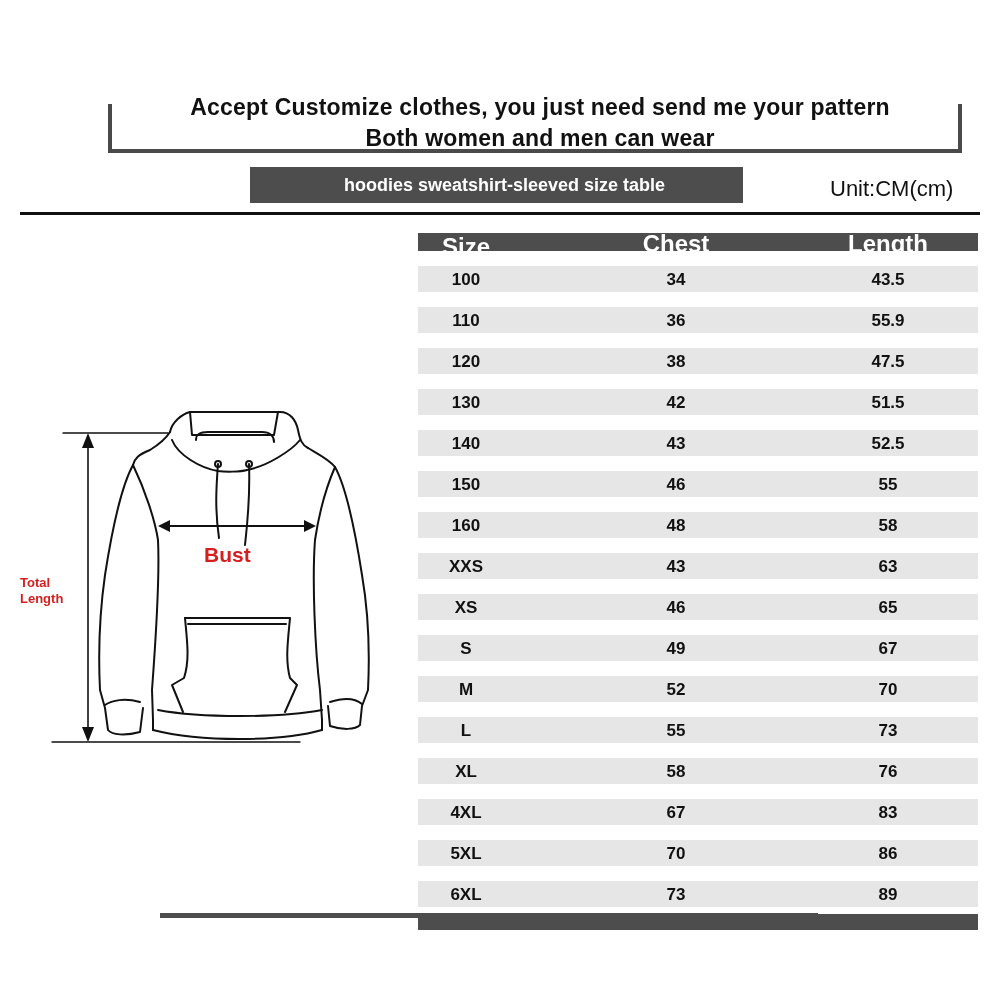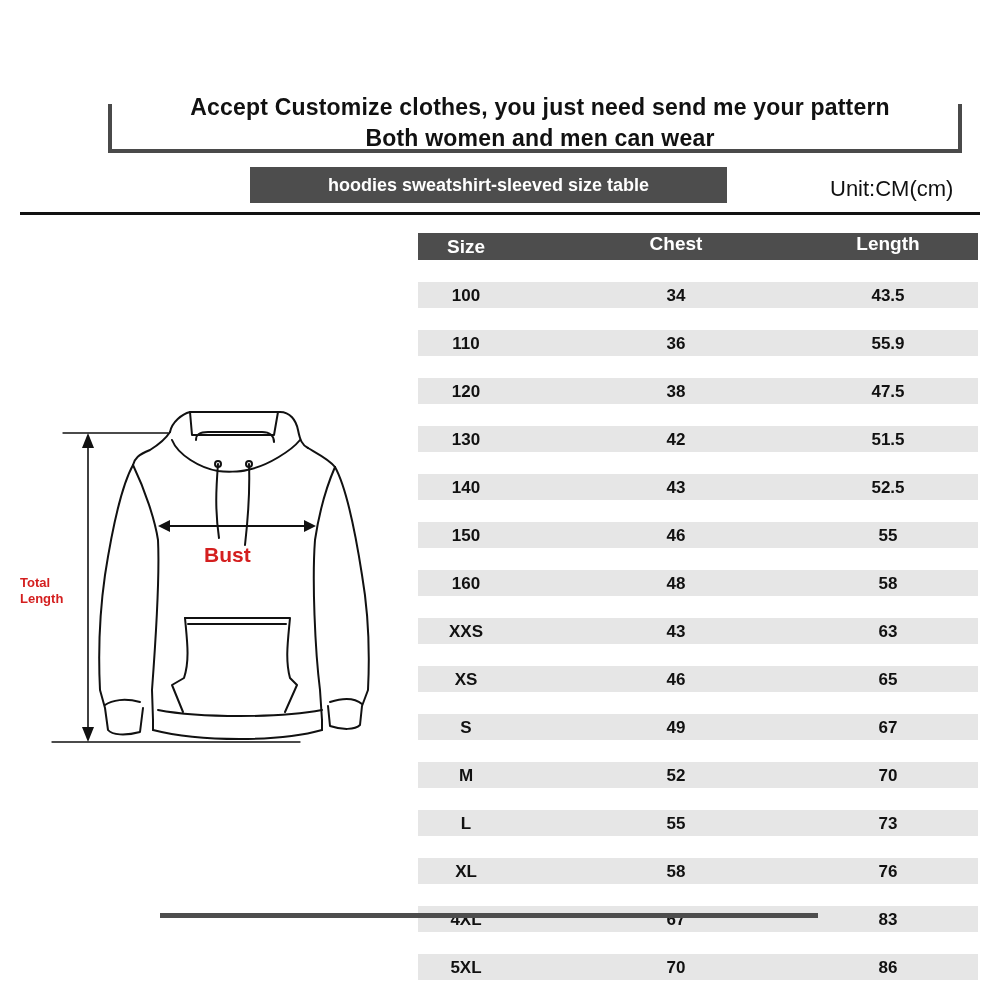--- a/index.html
+++ b/index.html
@@ -6,27 +6,27 @@
   body { width:1000px; height:1000px; background:#ffffff; position:relative; overflow:hidden;
          font-family:"Liberation Sans", "DejaVu Sans", sans-serif; color:#111; }
   .abs { position:absolute; }
   
   .bracket { left:108px; top:104px; width:846px; height:45px;
              border-left:4px solid #4a4a4a; border-right:4px solid #4a4a4a; border-bottom:4px solid #4a4a4a; }
   .headline { left:100px; width:880px; text-align:center; font-weight:bold; font-size:23px; letter-spacing:0.2px;margin-top:8px; }
   .headline.l1 { top:86px; }
   .headline.l2 { top:117px; }
   .title-band { left:250px; top:167px; width:477px; height:36px; background:#4d4d4d;
-                color:#fff; font-weight:bold; font-size:18px; line-height:36px; text-align:center; }
+                color:#fff; font-weight:bold; font-size:18px; line-height:36px; text-align:center;padding-left:16px; }
   .unit { left:830px; top:176px; font-weight:normal; font-size:22px; }
   .rule { left:20px; top:212px; width:960px; height:3px; background:#111; }
   
   .table { left:418px; top:233px; width:560px; }
-  .thead { height:27px; background:#4d4d4d; color:#fff; font-weight:bold; font-size:19px; position:relative; }
-  .row { height:26px; background:#e6e6e6; margin-top:22px; position:relative; font-weight:bold; font-size:17px; }
+  .thead { height:18px; background:#4d4d4d; color:#fff; font-weight:bold; font-size:24px; position:relative; }
+  .row { height:26px; background:#e6e6e6; margin-top:15px; position:relative; font-weight:bold; font-size:17px; }
   .cell { position:absolute; top:0; line-height:27px; text-align:center; }
   .c1 { left:10px; width:76px; }
   .c2 { left:218px; width:80px; }
   .c3 { left:420px; width:100px; }
   .thead .cell { line-height:27px; }
   .tfoot { height:16px; background:#4d4d4d; margin-top:7px; }
   .bottom-rule { left:160px; top:913px; width:658px; height:5px; background:#4d4d4d; }
   .red { color:#d41f1f; font-weight:bold; }
 </style>
 </head>

